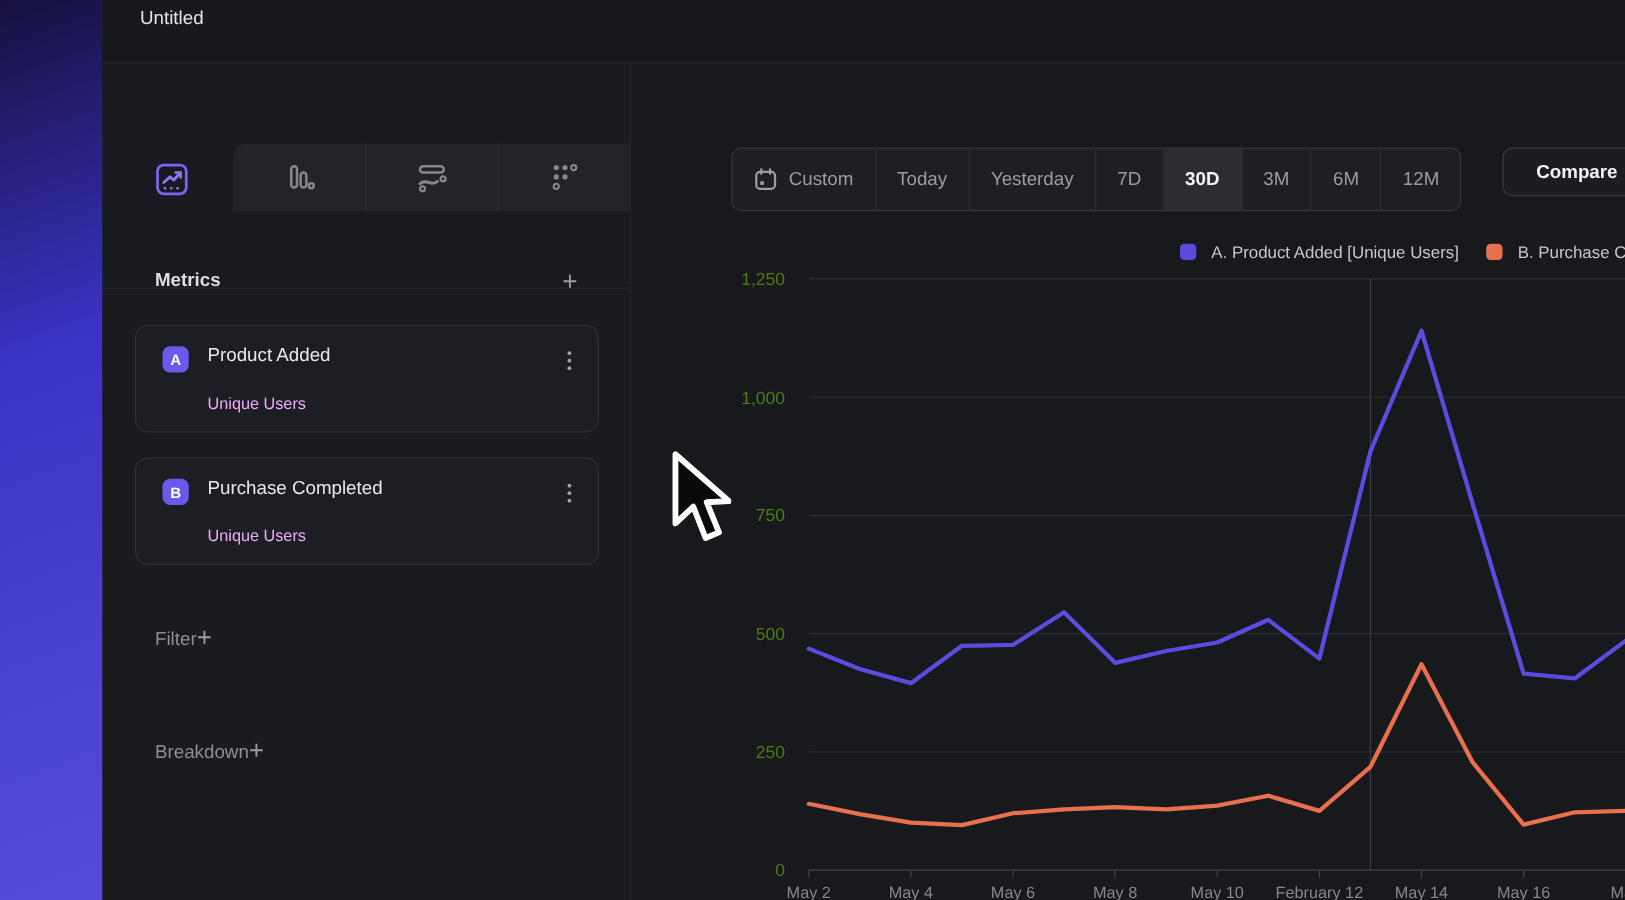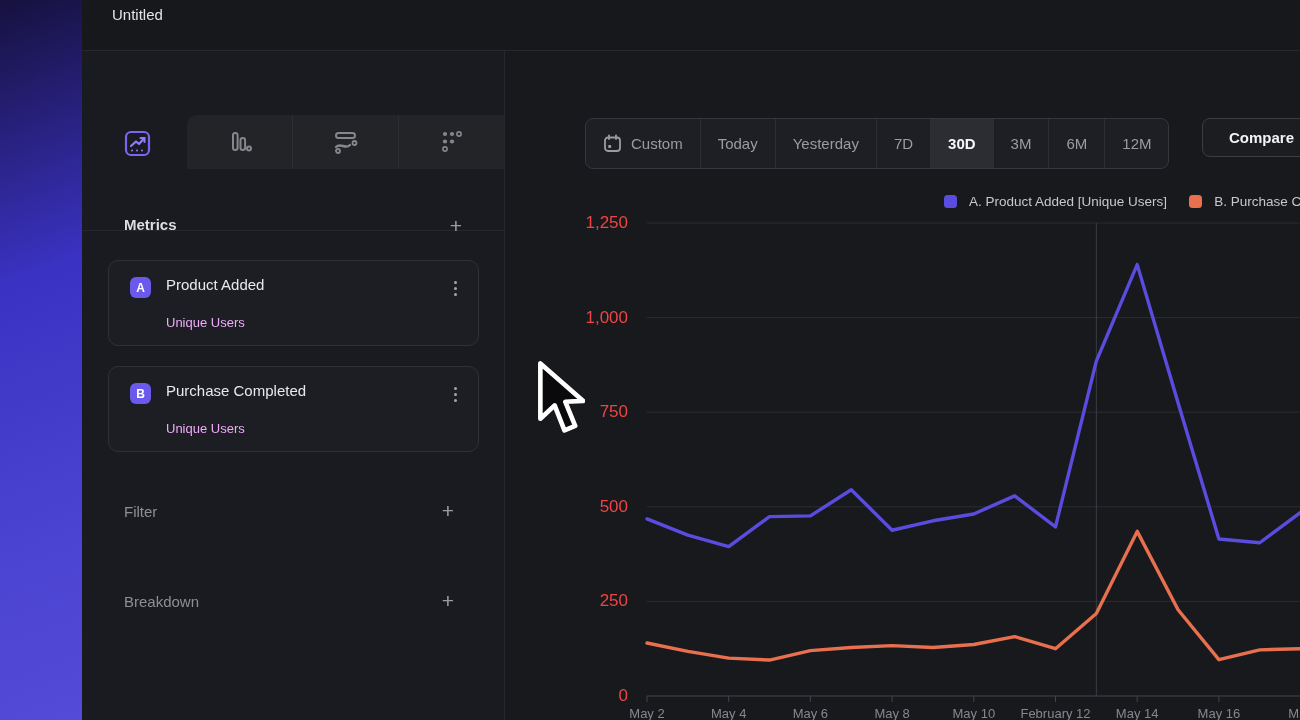--- a/index.html
+++ b/index.html
@@ -44,22 +44,22 @@
     background:#1c1e23; border:1px solid #2f3136; border-radius:10px; cursor:pointer; }
   .metric-card .badge{ position:absolute; left:21px; top:16px; width:21px; height:21px;
     background:#6b59ec; border-radius:6px; color:#fff; font-size:12px; font-weight:700;
     display:flex; align-items:center; justify-content:center; }
   .metric-card .mtitle{ position:absolute; left:57px; top:15px; font-size:15px; font-weight:500; color:#e8e9eb; }
   .metric-card .msub{ position:absolute; left:57px; top:54px; font-size:13px; color:#f0abfc; }
   .kebab{ position:absolute; right:14px; top:16px; width:18px; height:22px; cursor:pointer;
     display:flex; flex-direction:column; align-items:center; justify-content:center; gap:3px; }
   .kebab i{ width:3px; height:3px; border-radius:50%; background:#a2a4a9; }
 
-  .side-section{ position:absolute; left:42px; right:50px; height:24px;
-    display:flex; align-items:center; justify-content:space-between; }
+  .side-section{ position:absolute; left:42px; right:38px; height:24px;
+    display:flex; align-items:center; }
   .side-section .slabel{ font-size:15px; font-weight:500; color:#8d8f94; }
 
   
   .chart-pane{ position:absolute; left:505px; top:51px; width:795px; height:669px; background:#18191d; }
 
   .range-control{ position:absolute; left:80px; top:67px; height:51px;
     border:1px solid #34373c; background:#1d1f24; border-radius:8px; display:flex; overflow:hidden; }
   .range-cell{ display:flex; align-items:center; justify-content:center; gap:9px;
     padding:0 17px; font-size:15px; color:#9a9ca1; border-right:1px solid #2c2e33; cursor:pointer; white-space:nowrap; }
   .range-cell:last-child{ border-right:none; }
@@ -67,21 +67,21 @@
   .compare-btn{ position:absolute; left:697px; top:67px; height:39px; width:130px;
     border:1px solid #3a3d42; border-radius:8px; background:#1b1d21; color:#f2f3f5;
     font-size:15px; font-weight:700; display:flex; align-items:center; padding-left:26px; cursor:pointer; }
 
   .legend{ position:absolute; left:439px; top:141px; width:356px; height:18px;
     display:flex; gap:22px; overflow:hidden; white-space:nowrap; }
   .legend-item{ display:flex; align-items:center; gap:12px; cursor:pointer; flex:none; }
   .legend-swatch{ width:13px; height:13px; border-radius:3.5px; flex:none; }
   .legend-label{ font-size:13.5px; color:#c6c8cb; }
 
-  .ylab{ position:absolute; width:60px; text-align:right; font-size:17px; color:#ef4444; transform:translateY(-50%); }
+  .ylab{ position:absolute; width:60px; text-align:right; font-size:14px; color:#4d7c0f; transform:translateY(-50%); }
   .xlab{ position:absolute; font-size:13px; color:#85878d; transform:translateX(-50%); top:655px; }
 
   #chart-svg{ position:absolute; left:0; top:0; }
 
   .cursor{ position:absolute; left:535px; top:359px; width:50px; height:82px; pointer-events:none; }
 </style>
 </head>
 <body>
 
 <div class="stage">

